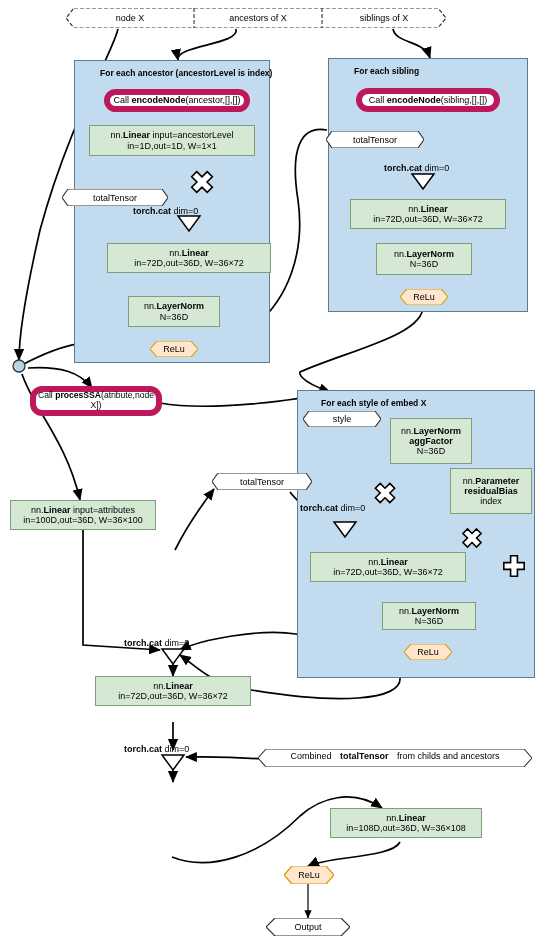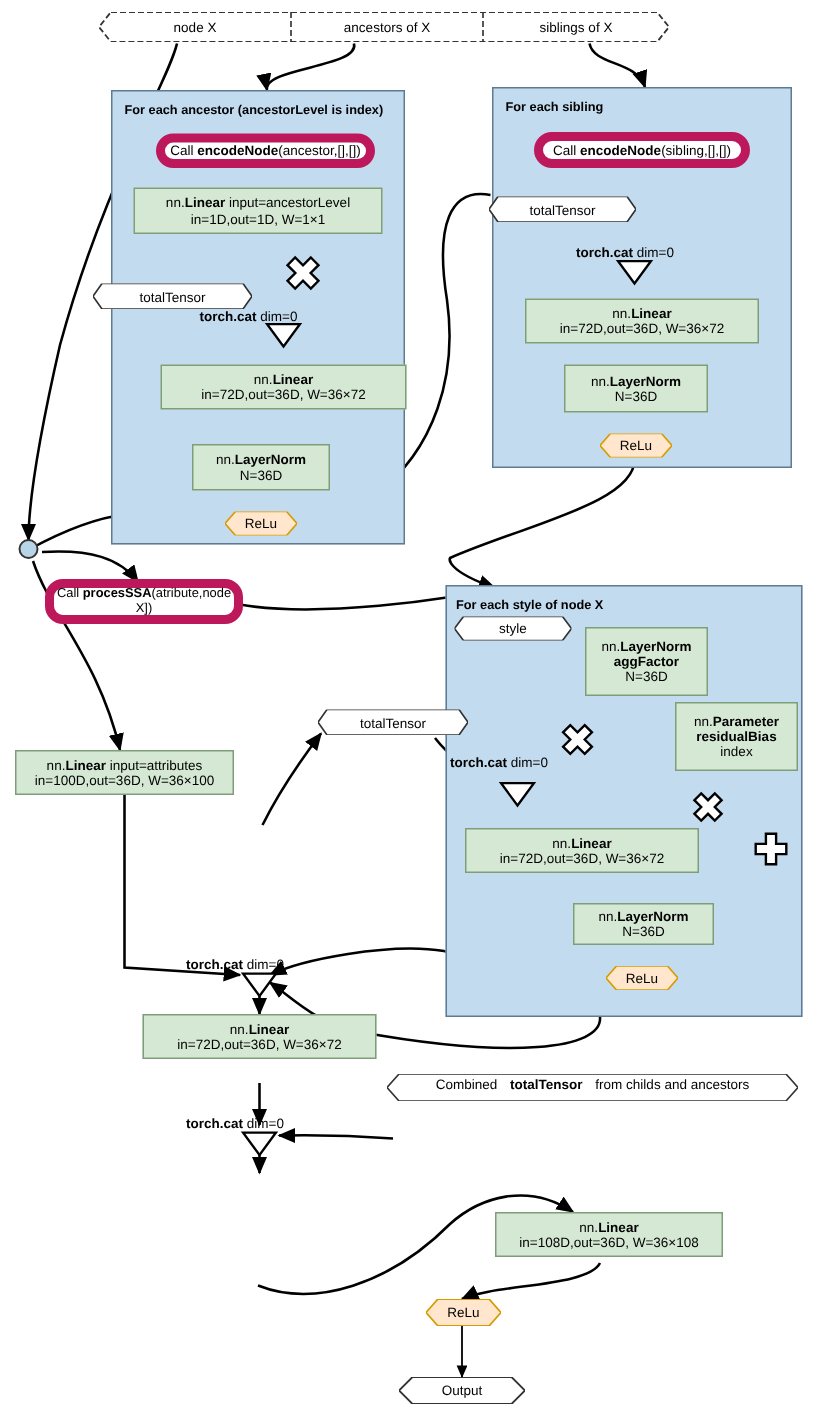--- a/index.html
+++ b/index.html
@@ -5,21 +5,21 @@
   html,body{margin:0;padding:0;background:#ffffff;}
   body{width:550px;height:944px;position:relative;overflow:hidden;
        font-family:"Liberation Sans","DejaVu Sans",sans-serif;}
   #stage{position:absolute;left:0;top:0;width:550px;height:944px;}
   svg.layer{position:absolute;left:0;top:0;width:550px;height:944px;overflow:visible;}
   .node{position:absolute;box-sizing:border-box;display:flex;flex-direction:column;
         align-items:center;justify-content:center;text-align:center;line-height:1.12;}
   .green{background:#d5e8d4;border:1px solid #7d9e78;color:#000;font-size:9px;}
   .white-round{background:#ffffff;border:6px solid #be185d;border-radius:12px;color:#000;font-size:9px;}
   .group{background:#c3dbef;border:1px solid #5f7b92;}
-  .group-title{position:absolute;font-size:8.5px;font-weight:bold;color:#000;}
+  .group-title{position:absolute;font-size:8.5px;font-weight:bold;color:#000;margin-left:17px;}
   .lbl{position:absolute;font-size:9px;color:#000;white-space:nowrap;}
   .lbl b{font-weight:bold;}
   b.bn{font-weight:bold;}
   .hexlbl{position:absolute;display:flex;align-items:center;justify-content:center;
           font-size:9px;color:#000;}
   .hexlbl span{position:relative;z-index:2;}
   .hexlbl svg{position:absolute;left:0;top:0;}
   .tag{position:absolute;display:flex;align-items:center;justify-content:center;
        font-size:9px;color:#000;}
   .tag span{position:relative;z-index:2;padding:0 6px;}
@@ -218,21 +218,21 @@
   <div class="node white-round" style="left:30px;top:386px;width:132px;height:30px;">
     <div class="sm"><span>Call </span><b class="bn">procesSSA</b><span>(atribute,node X])</span></div>
   </div>
 
   <div class="node green" style="left:10px;top:500px;width:146px;height:30px;">
     <div><span>nn.</span><b class="bn">Linear</b><span> input=attributes</span></div>
     <div>in=100D,out=36D, W=36×100</div>
   </div>
 
   <div class="node group" style="left:297px;top:390px;width:238px;height:288px;"></div>
-  <div class="group-title" style="left:304px;top:398px;">For each style of node X</div>
+  <div class="group-title" style="left:304px;top:398px;">For each style of embed X</div>
 
   <div class="tag" style="left:303px;top:411px;width:78px;height:16px;">
     <svg width="78" height="16" aria-hidden="true">
         <polygon points="6,0 72,0 78,8 72,16 6,16 0,8" fill="#fff" stroke="#333" stroke-width="1.1"></polygon>
       </svg>
     <span>style</span>
   </div>
 
   <div class="node green" style="left:390px;top:418px;width:82px;height:46px;">
     <div><span>nn.</span><b class="bn">LayerNorm</b></div>
@@ -280,21 +280,21 @@
 
   <div class="node green" style="left:95px;top:676px;width:156px;height:30px;">
     <div><span>nn.</span><b class="bn">Linear</b></div>
     <div>in=72D,out=36D, W=36×72</div>
   </div>
 
   <div class="lbl" style="left:124px;top:744px;">
     <b>torch.cat</b><span> dim=0</span>
   </div>
 
-  <div class="tag" style="left:258px;top:716px;width:274px;height:14px;">
+  <div class="tag" style="left:258px;top:749px;width:274px;height:14px;">
     <svg width="274" height="18" aria-hidden="true">
         <polygon points="8,0 266,0 274,9 266,18 8,18 0,9" fill="#fff" stroke="#333" stroke-width="1.1"></polygon>
       </svg>
     <span><span>Combined </span><b class="bn">totalTensor</b><span> from childs and ancestors</span></span>
   </div>
 
 
   <div class="node green" style="left:330px;top:808px;width:152px;height:30px;">
     <div><span>nn.</span><b class="bn">Linear</b></div>
     <div>in=108D,out=36D, W=36×108</div>

